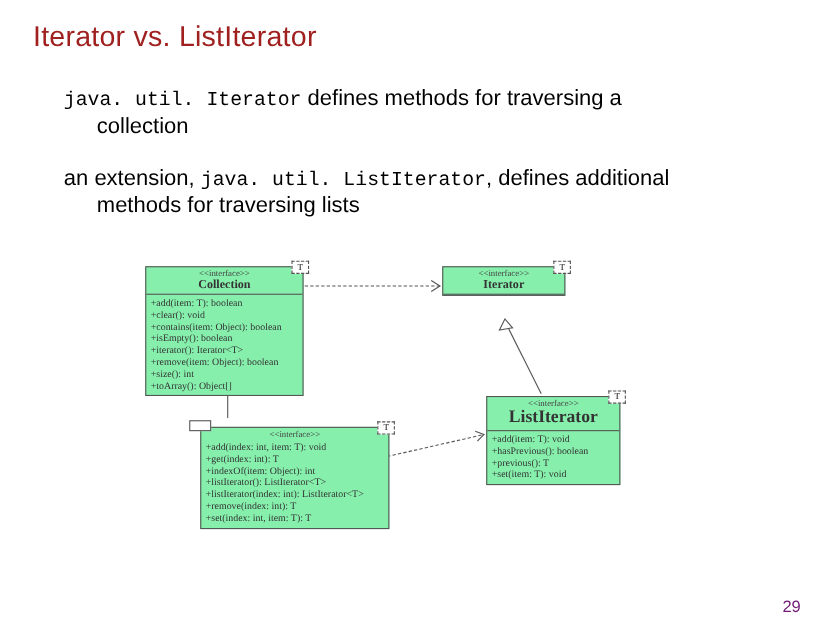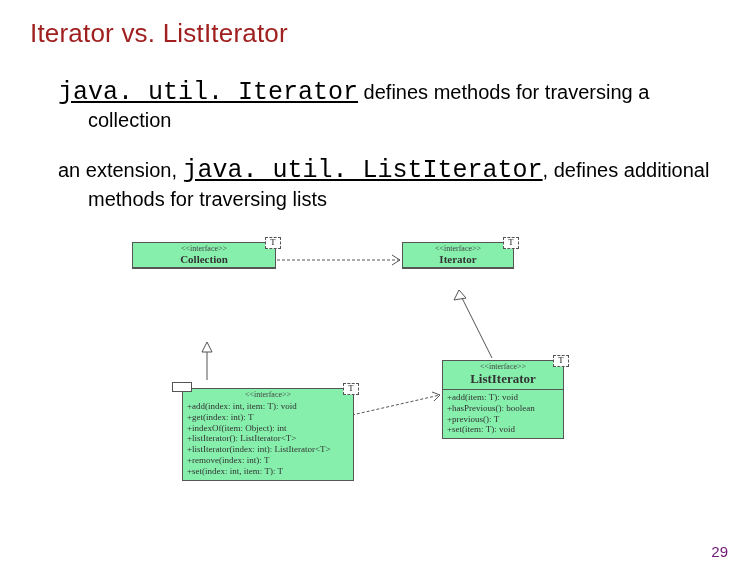--- a/index.html
+++ b/index.html
@@ -28,22 +28,21 @@
     letter-spacing: 0.2px;
   }
   .body-text {
     font-size: 20px;
     line-height: 1.25;
     color: #000;
     margin: 0 0 22px 28px;
   }
   .body-text .code {
     font-family: "Courier New", Courier, monospace;
-    font-size: 25px;
-    text-decoration: underline;
+    font-size: 18px;
   }
   .body-text .indent {
     display: block;
     margin-left: 30px;
   }
 
   
   .uml-area {
     position: absolute;
     left: 122px;
@@ -144,20 +143,28 @@
       <line x1="230" y1="175" x2="318" y2="155" stroke="#555" stroke-width="1" stroke-dasharray="3,2"></line>
       <polyline points="310,152 318,155 312,161" fill="none" stroke="#555" stroke-width="1"></polyline>
 
       <line x1="370" y1="118" x2="340" y2="58" stroke="#555" stroke-width="1"></line>
       <polygon points="337,50 332,60 344,58" fill="#fff" stroke="#555" stroke-width="1"></polygon>
     </svg>
 
     <div class="uml-box" style="left:10px; top:2px; width:142px;">
       <div class="stereo">&lt;&lt;interface&gt;&gt;</div>
       <div class="name">Collection</div>
+      <div class="members">+add(item: T): boolean
++clear(): void
++contains(item: Object): boolean
++isEmpty(): boolean
++iterator(): Iterator&lt;T&gt;
++remove(item: Object): boolean
++size(): int
++toArray(): Object[]</div>
     </div>
     <div class="type-param" style="left:143px; top:-3px;">T</div>
 
     <div class="uml-box" style="left:280px; top:2px; width:110px;">
       <div class="stereo">&lt;&lt;interface&gt;&gt;</div>
       <div class="name">Iterator</div>
     </div>
     <div class="type-param" style="left:381px; top:-3px;">T</div>
 
     <div class="uml-box" style="left:60px; top:148px; width:170px;">
@@ -168,21 +175,21 @@
 +listIterator(): ListIterator&lt;T&gt;
 +listIterator(index: int): ListIterator&lt;T&gt;
 +remove(index: int): T
 +set(index: int, item: T): T</div>
     </div>
     <div class="type-param" style="left:221px; top:143px;">T</div>
     <div class="corner-box" style="left:50px; top:142px;"></div>
 
     <div class="uml-box" style="left:320px; top:120px; width:120px;">
       <div class="stereo">&lt;&lt;interface&gt;&gt;</div>
-      <div class="name" style="font-size:13px;">ListIterator</div>
+      <div class="name" style="font-size:16px;">ListIterator</div>
       <div class="members">+add(item: T): void
 +hasPrevious(): boolean
 +previous(): T
 +set(item: T): void</div>
     </div>
     <div class="type-param" style="left:431px; top:115px;">T</div>
 
   </div>
 
   <div class="page-num">29</div>

